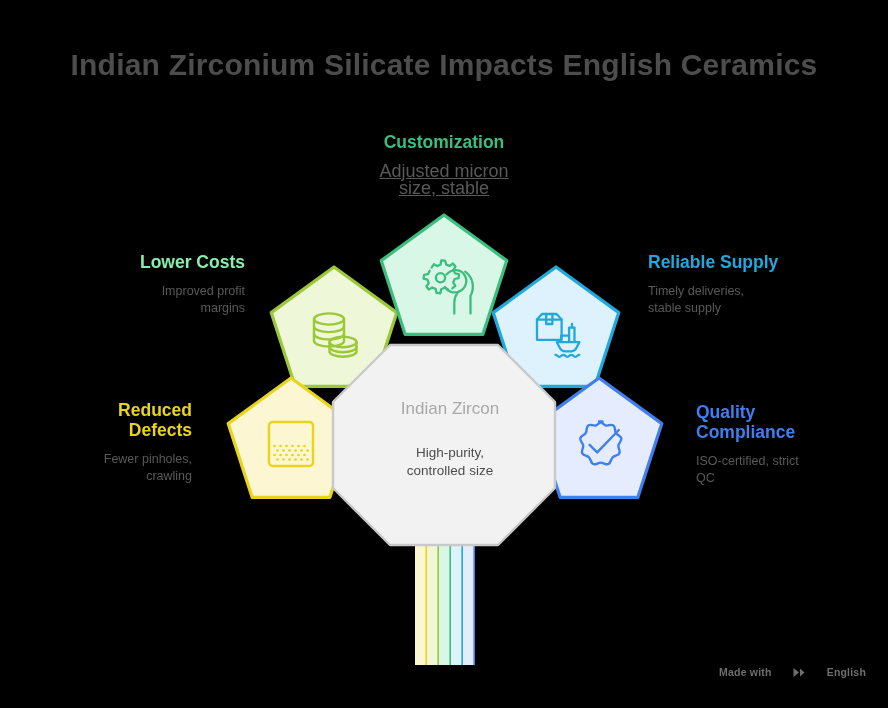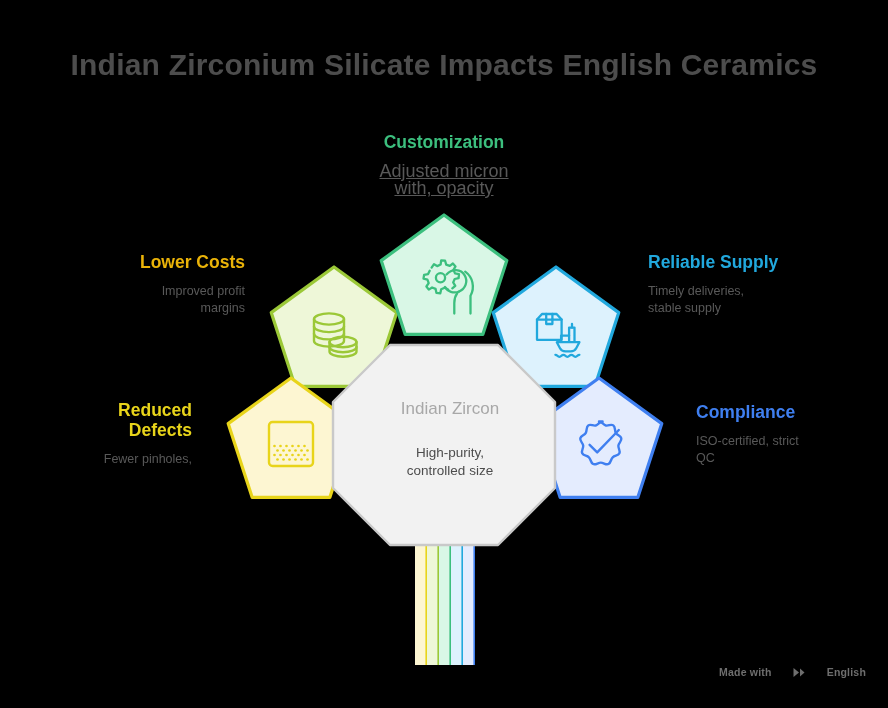--- a/index.html
+++ b/index.html
@@ -186,52 +186,54 @@
     <div id="octa-sub">
       <div>High-purity,</div>
       <div>controlled size</div>
     </div>
   </div>
 
   <div id="lbl-customization" class="label-block">
     <div class="head" style="color:#3cbf7e">Customization</div>
     <div class="sub">
       <div>Adjusted micron</div>
-      <div>with, opacity</div>
+      <div>size, stable</div>
     </div>
   </div>
 
   <div id="lbl-lower-costs" class="label-block lb-left">
-    <div class="head" style="color:#eab308">Lower Costs</div>
+    <div class="head" style="color:#86efac">Lower Costs</div>
     <div class="sub">
       <div>Improved profit</div>
       <div>margins</div>
     </div>
   </div>
 
   <div id="lbl-reduced-defects" class="label-block lb-left">
     <div class="head" style="color:#e8d41a">
       <div>Reduced</div>
       <div>Defects</div>
     </div>
     <div class="sub">
       <div>Fewer pinholes,</div>
+      <div>crawling</div>
     </div>
   </div>
 
   <div id="lbl-reliable-supply" class="label-block lb-right">
     <div class="head" style="color:#21a8dd">Reliable Supply</div>
     <div class="sub">
       <div>Timely deliveries,</div>
       <div>stable supply</div>
     </div>
   </div>
 
   <div id="lbl-quality-compliance" class="label-block lb-right">
     <div class="head" style="color:#3f7ff0">
+      <div>Quality</div>
       <div>Compliance</div>
     </div>
     <div class="sub">
       <div>ISO-certified, strict</div>
       <div>QC</div>
     </div>
   </div>
 
   <div id="watermark">
     <span>Made with</span>

